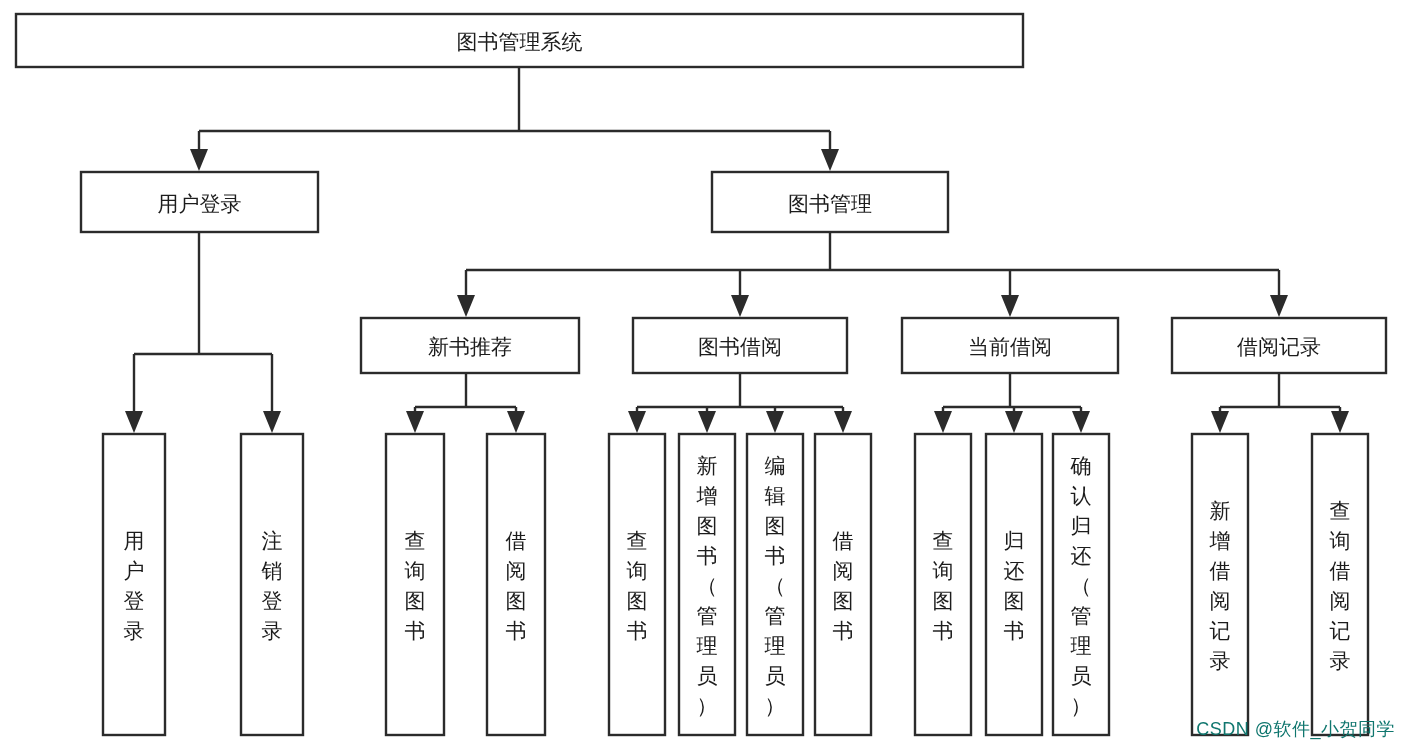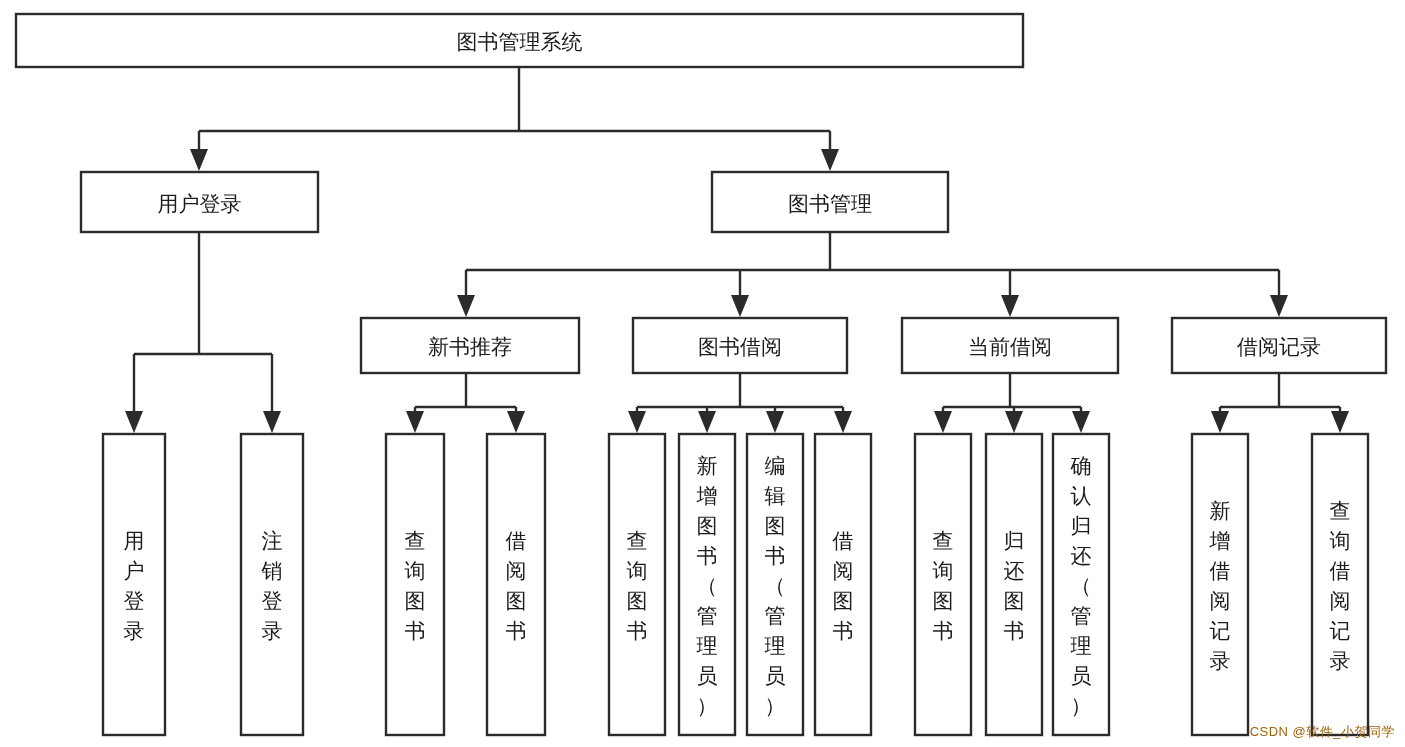--- a/index.html
+++ b/index.html
@@ -56,22 +56,22 @@
     fill: #1c1c1c;
     text-anchor: middle;
     dominant-baseline: central;
     white-space: pre;
   }
   .watermark {
     position: absolute;
     right: 10px;
     bottom: 6px;
     font-family: "Liberation Sans", "DejaVu Sans", sans-serif;
-    font-size: 13px;
-    color: #a16207;
+    font-size: 18px;
+    color: #0f766e;
     letter-spacing: 0.5px;
     user-select: none;
     pointer-events: none;
     white-space: nowrap;
   }
 </style>
 </head>
 <body>
 
 <div id="diagram-root">

